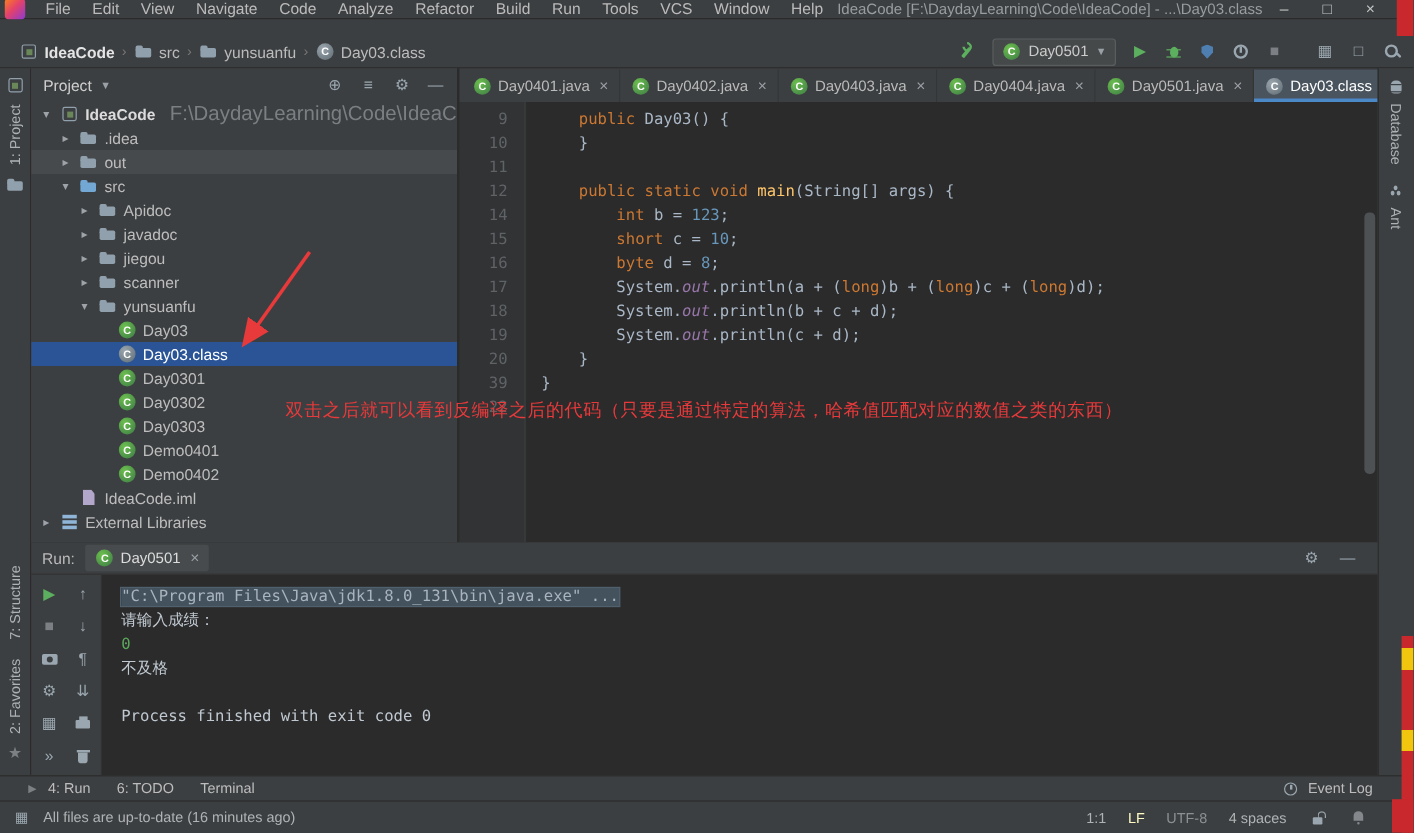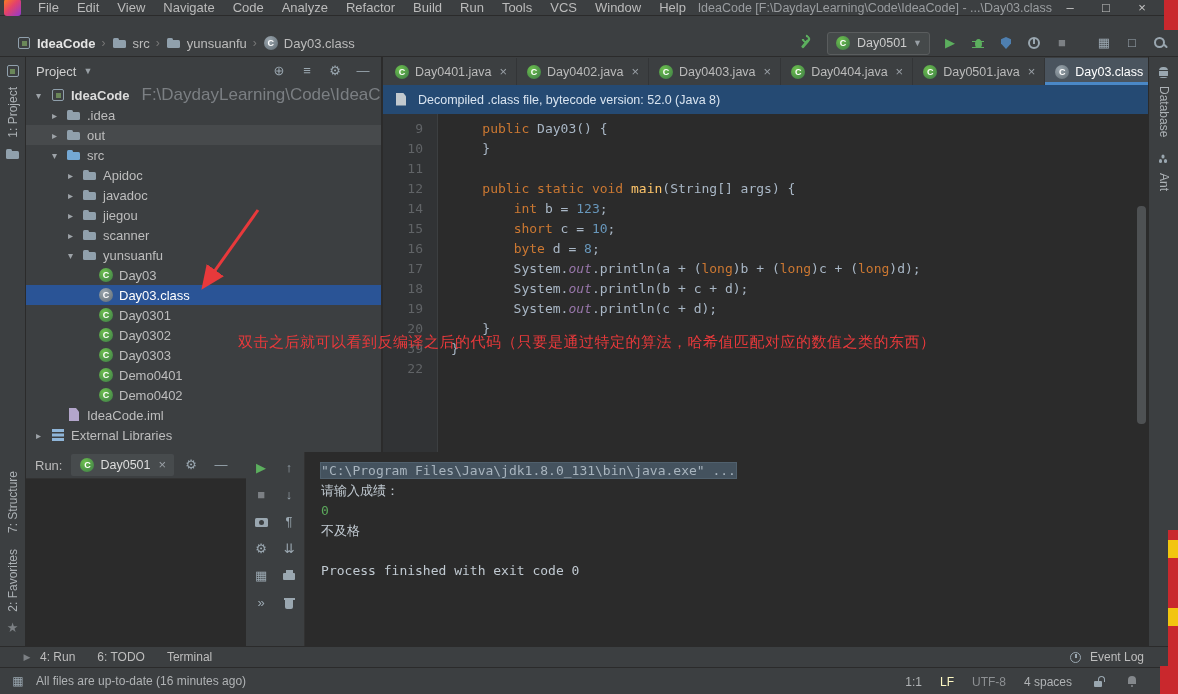--- a/index.html
+++ b/index.html
@@ -89,21 +89,21 @@
   #code-area{flex:1;position:relative;font-family:"DejaVu Sans Mono","Liberation Mono",monospace;font-size:13px;overflow:hidden}
   #gutter-bg{position:absolute;left:0;top:0;bottom:0;width:54px;background:#313335;border-right:1px solid #3c3f41}
   #code-lines{position:relative;padding-top:5px}
   .code-row{display:flex;height:20px;line-height:20px}
   .ln{width:40px;text-align:right;padding-right:14px;color:#606366;flex:none}
   .ct{white-space:pre;padding-left:14px}
   .tok-pl{color:#a9b7c6}.tok-kw{color:#cc7832}.tok-num{color:#6897bb}
   .tok-fld{color:#9876aa;font-style:italic}.tok-mth{color:#ffc66b}
   #editor-scrollbar{position:absolute;right:2px;top:92px;width:9px;height:218px;background:#55585a;border-radius:4px;opacity:.85}
   
-  #run-panel{position:absolute;left:26px;top:452px;right:30px;height:194px;background:#2b2b2b;display:flex;flex-direction:row}
+  #run-panel{position:absolute;left:26px;top:452px;right:30px;height:194px;background:#2b2b2b;display:flex;flex-direction:column}
   #rp-header{height:26px;background:#3c3f41;border-bottom:1px solid #323232;display:flex;align-items:center;gap:9px;padding:0 9px;flex:none}
   #rp-tab{display:flex;align-items:center;gap:5px;background:#474b4d;height:22px;padding:0 8px;border-radius:2px;color:#ddd;font-size:12.5px}
   #rp-actions{margin-left:auto;display:flex;gap:14px;align-items:center;padding-right:8px}
   #rp-body{flex:1;display:flex;min-height:0}
   #run-toolbar{width:58px;background:#3c3f41;border-right:1px solid #323232;display:flex;justify-content:center;gap:8px;padding-top:7px;flex:none}
   .rt-col{display:flex;flex-direction:column;gap:9px;align-items:center}
   .rt-btn{width:20px;height:18px;display:flex;align-items:center;justify-content:center;cursor:default}
   #console{flex:1;font-family:"DejaVu Sans Mono","Liberation Mono",monospace;font-size:13px;line-height:20px;padding:9px 0 0 16px;overflow:hidden}
   .con-line{height:20px;white-space:pre}
   .con-muted{color:#a8b4be}.con-plain{color:#c0c9d1}.con-stdin{color:#5ba85b}
@@ -373,24 +373,20 @@
         <span class="etab-close">×</span>
       </div>
       <div class="etab active">
         <span class="ic ic-class-file">
           <i>C</i>
         </span>
         <span class="etab-label">Day03.class</span>
         <span class="etab-close">×</span>
       </div>
     </div>
-  <div id="notif">
-    <span class="ic ic-file"></span>
-    <span>Decompiled .class file, bytecode version: 52.0 (Java 8)</span>
-  </div>
   <div id="code-area">
     <div id="gutter-bg"></div>
     <div id="code-lines">
         <div class="code-row">
           <span class="ln">9</span>
           <span class="ct"><span class="tok-pl">    </span><span class="tok-kw">public </span><span class="tok-pl">Day03() {</span></span>
         </div>
         <div class="code-row">
           <span class="ln">10</span>
           <span class="ct"><span class="tok-pl">    }</span></span>

